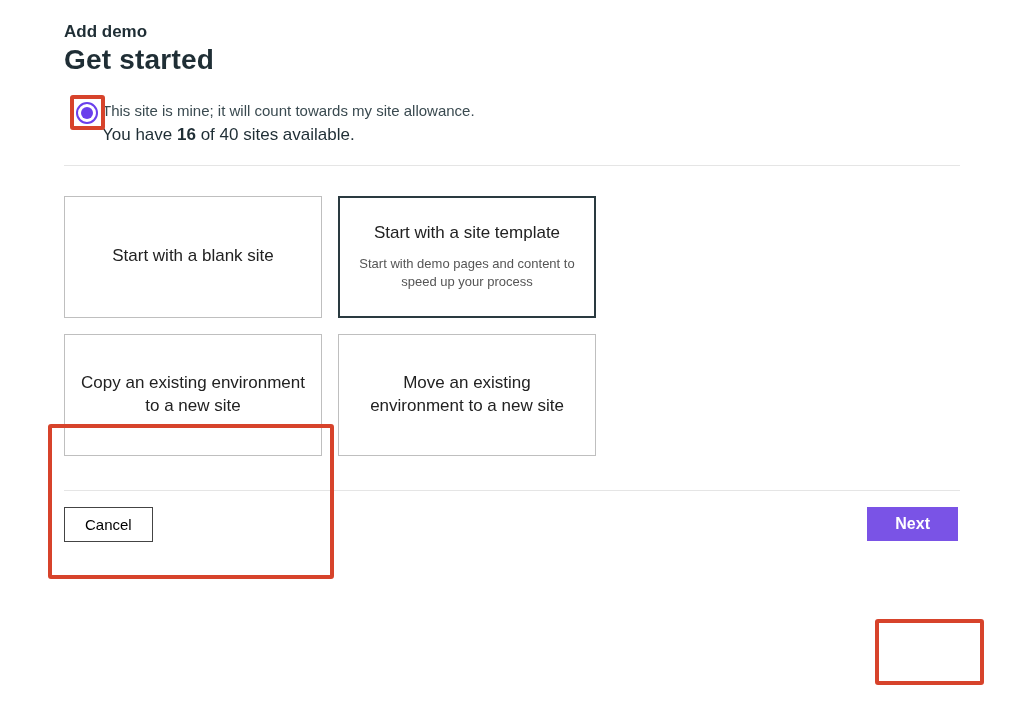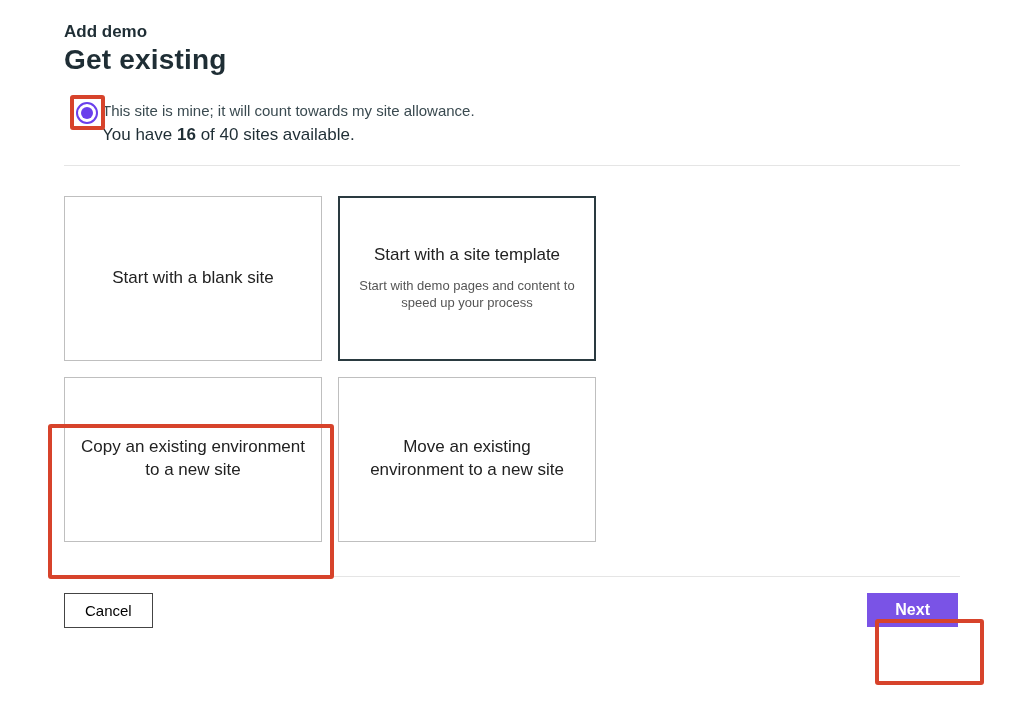--- a/index.html
+++ b/index.html
@@ -81,21 +81,21 @@
     border-top: 1px solid var(--hr);
     margin: 20px 0 30px 0;
   }
   .options {
     display: grid;
     grid-template-columns: 258px 258px;
     column-gap: 16px;
     row-gap: 16px;
   }
   .card {
-    height: 165px;
+    height: 122px;
     border: 1px solid var(--border);
     display: flex;
     flex-direction: column;
     align-items: center;
     justify-content: center;
     text-align: center;
     padding: 0 16px;
     cursor: pointer;
     background: #fff;
   }
@@ -144,21 +144,21 @@
     border-radius: 3px;
     pointer-events: none;
   }
 </style>
 </head>
 <body>
 
 <div class="page">
 
   <div class="pre-title">Add demo</div>
-  <div class="title">Get existing</div>
+  <div class="title">Get started</div>
 
   <div class="radios">
 
     <div class="radio-row">
       <div class="radio-outer selected"></div>
       <div class="radio-text">
         <div class="primary">This site is mine; it will count towards my site allowance.</div>
         <div class="secondary">
           <span>You have </span><b>16</b><span> of 40 sites available.</span>
         </div>

